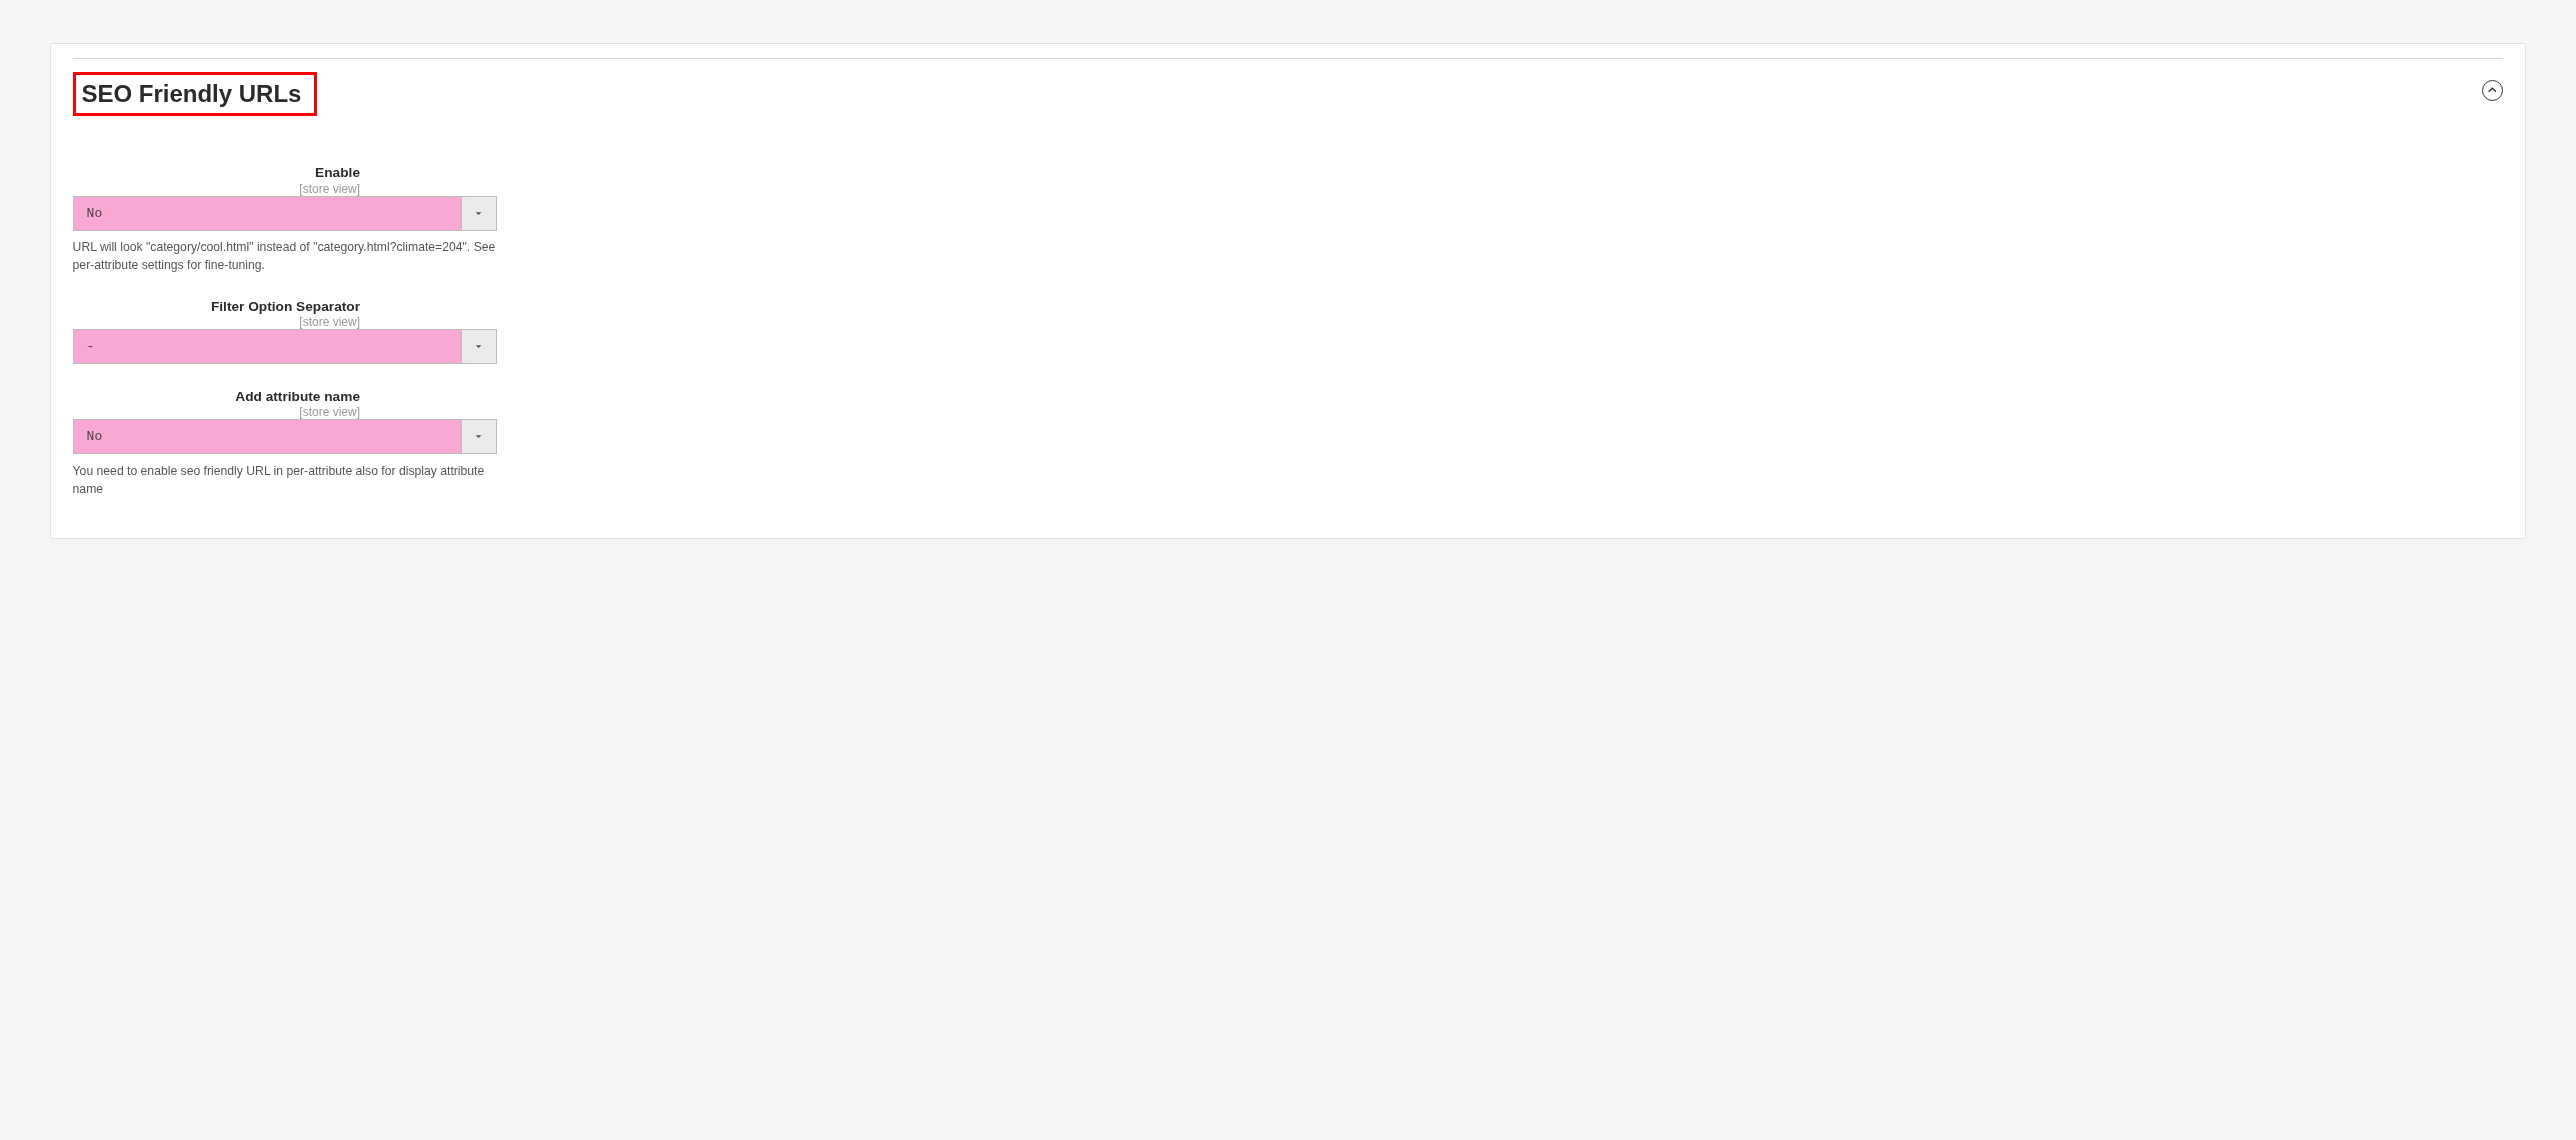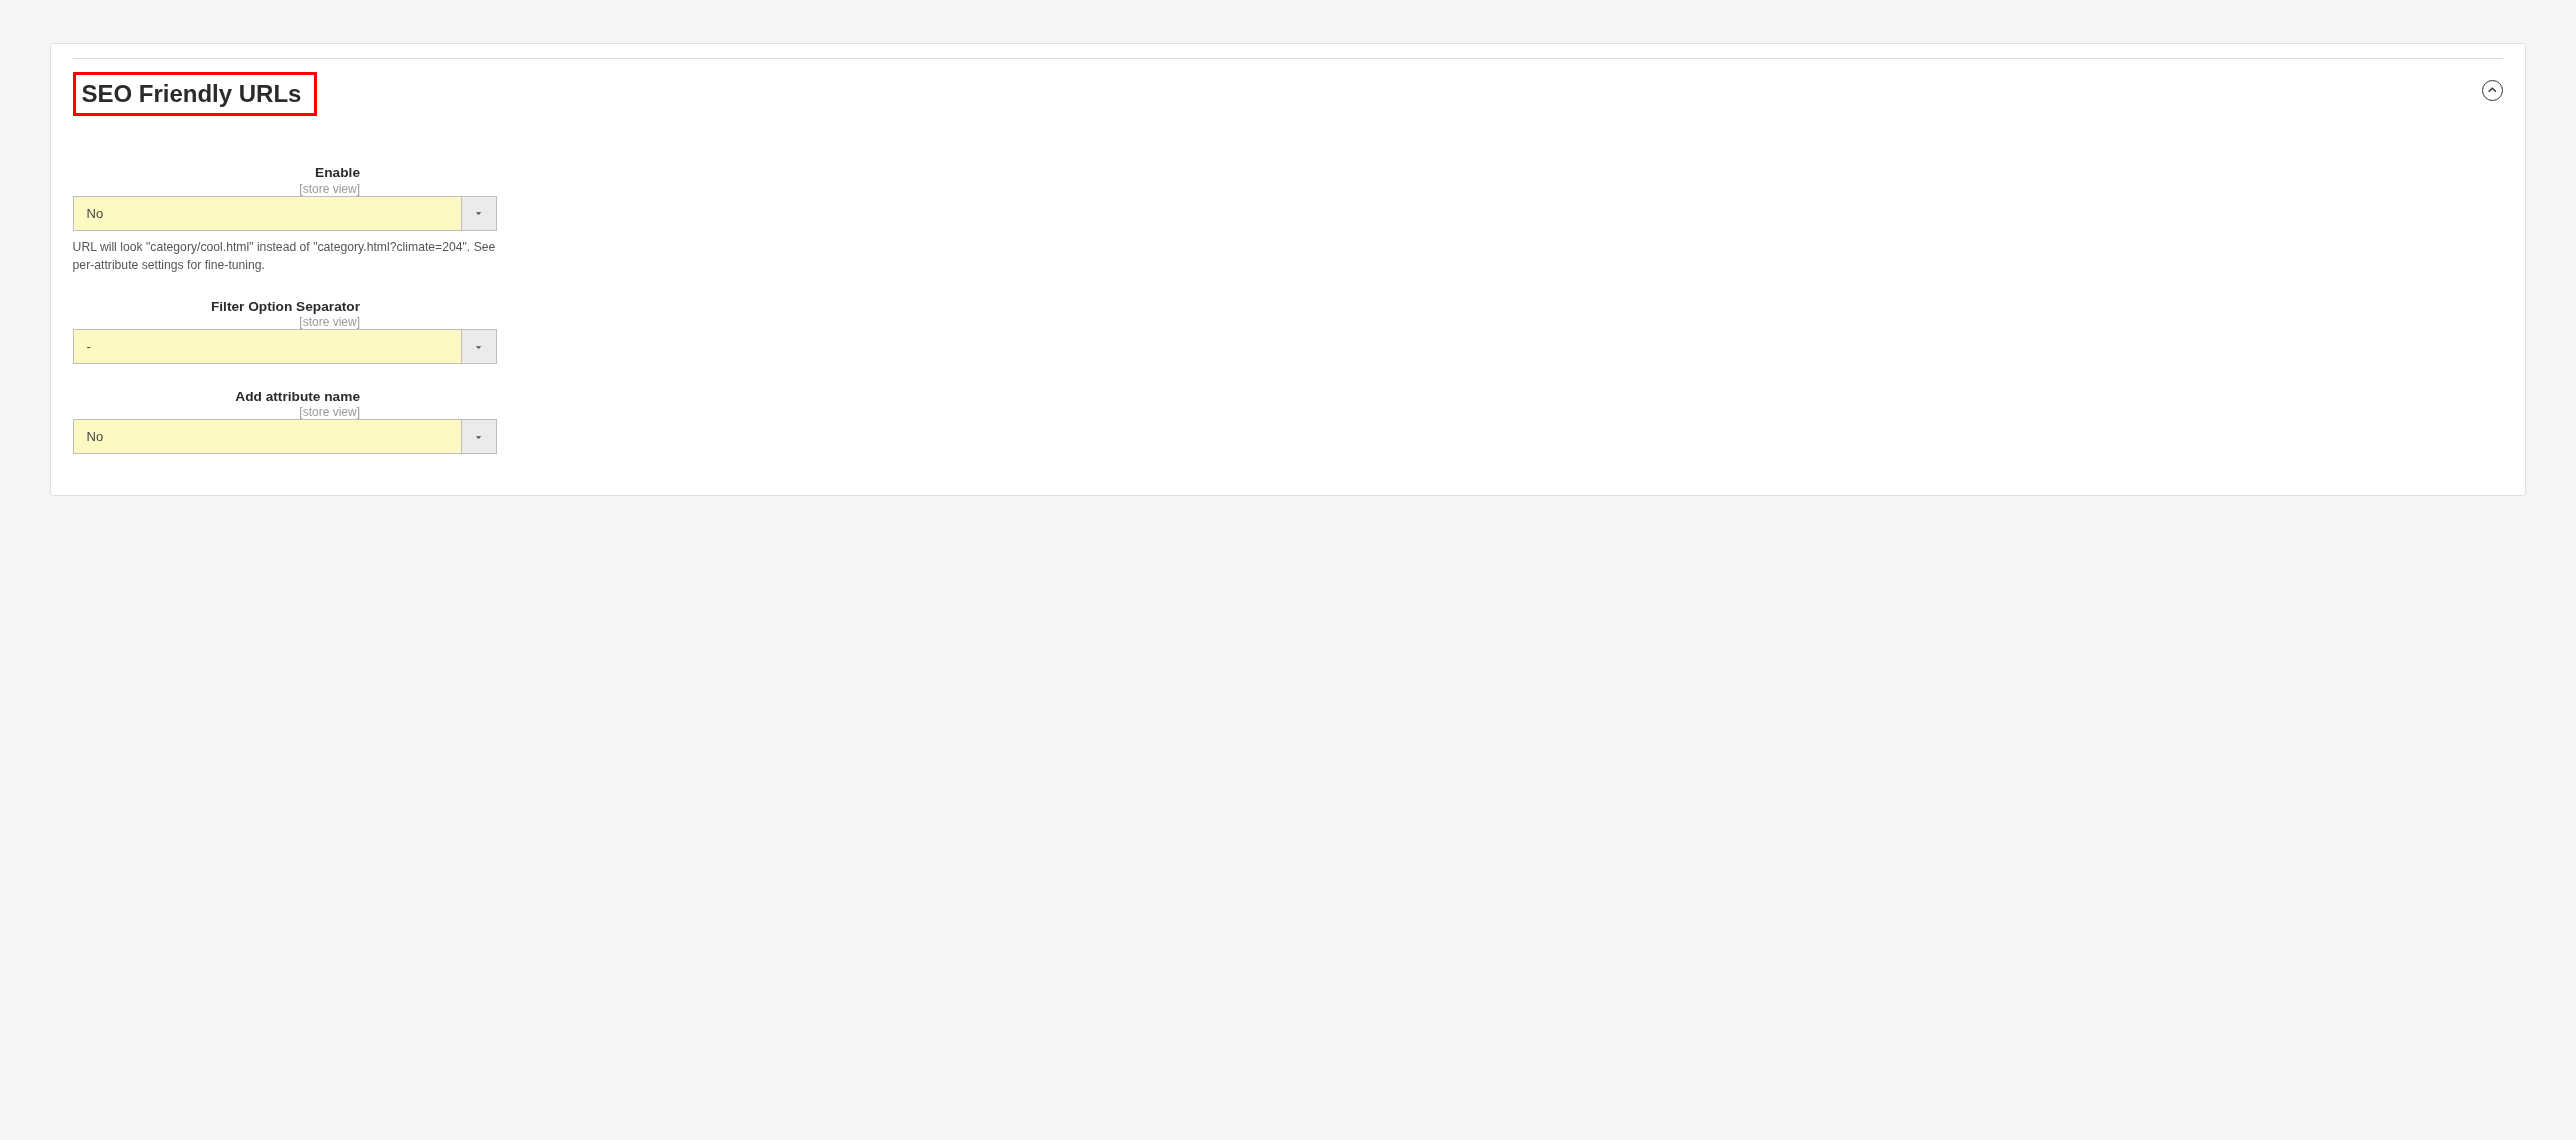--- a/index.html
+++ b/index.html
@@ -81,23 +81,24 @@
       margin-top: 0;
     }
     .input-col {
       width: 424px;
     }
     .select-wrap {
       position: relative;
       width: 100%;
       height: 35px;
       border: 0.7px solid #bdbdbd;
-      background: #fef9c3;
+      background: #f9a8d4;
       display: flex;
       align-items: center;
+      font-family: Liberation Mono, monospace;
     }
     .select-value {
       flex: 1;
       padding: 0 13px;
       font-size: 13px;
       color: #444;
     }
     .select-arrow {
       width: 35px;
       height: 100%;
@@ -184,17 +185,18 @@
       <div class="select-wrap">
         <div class="select-value">No</div>
         <div class="select-arrow">
           <span>
             <svg viewBox="0 0 10 10">
                 <path d="M1 3 L5 7 L9 3 Z" fill="#555"></path>
               </svg>
           </span>
         </div>
       </div>
+      <div class="help-text">You need to enable seo friendly URL in per-attribute also for display attribute name</div>
     </div>
   </div>
 
 </div>
 
 
 </body></html>

